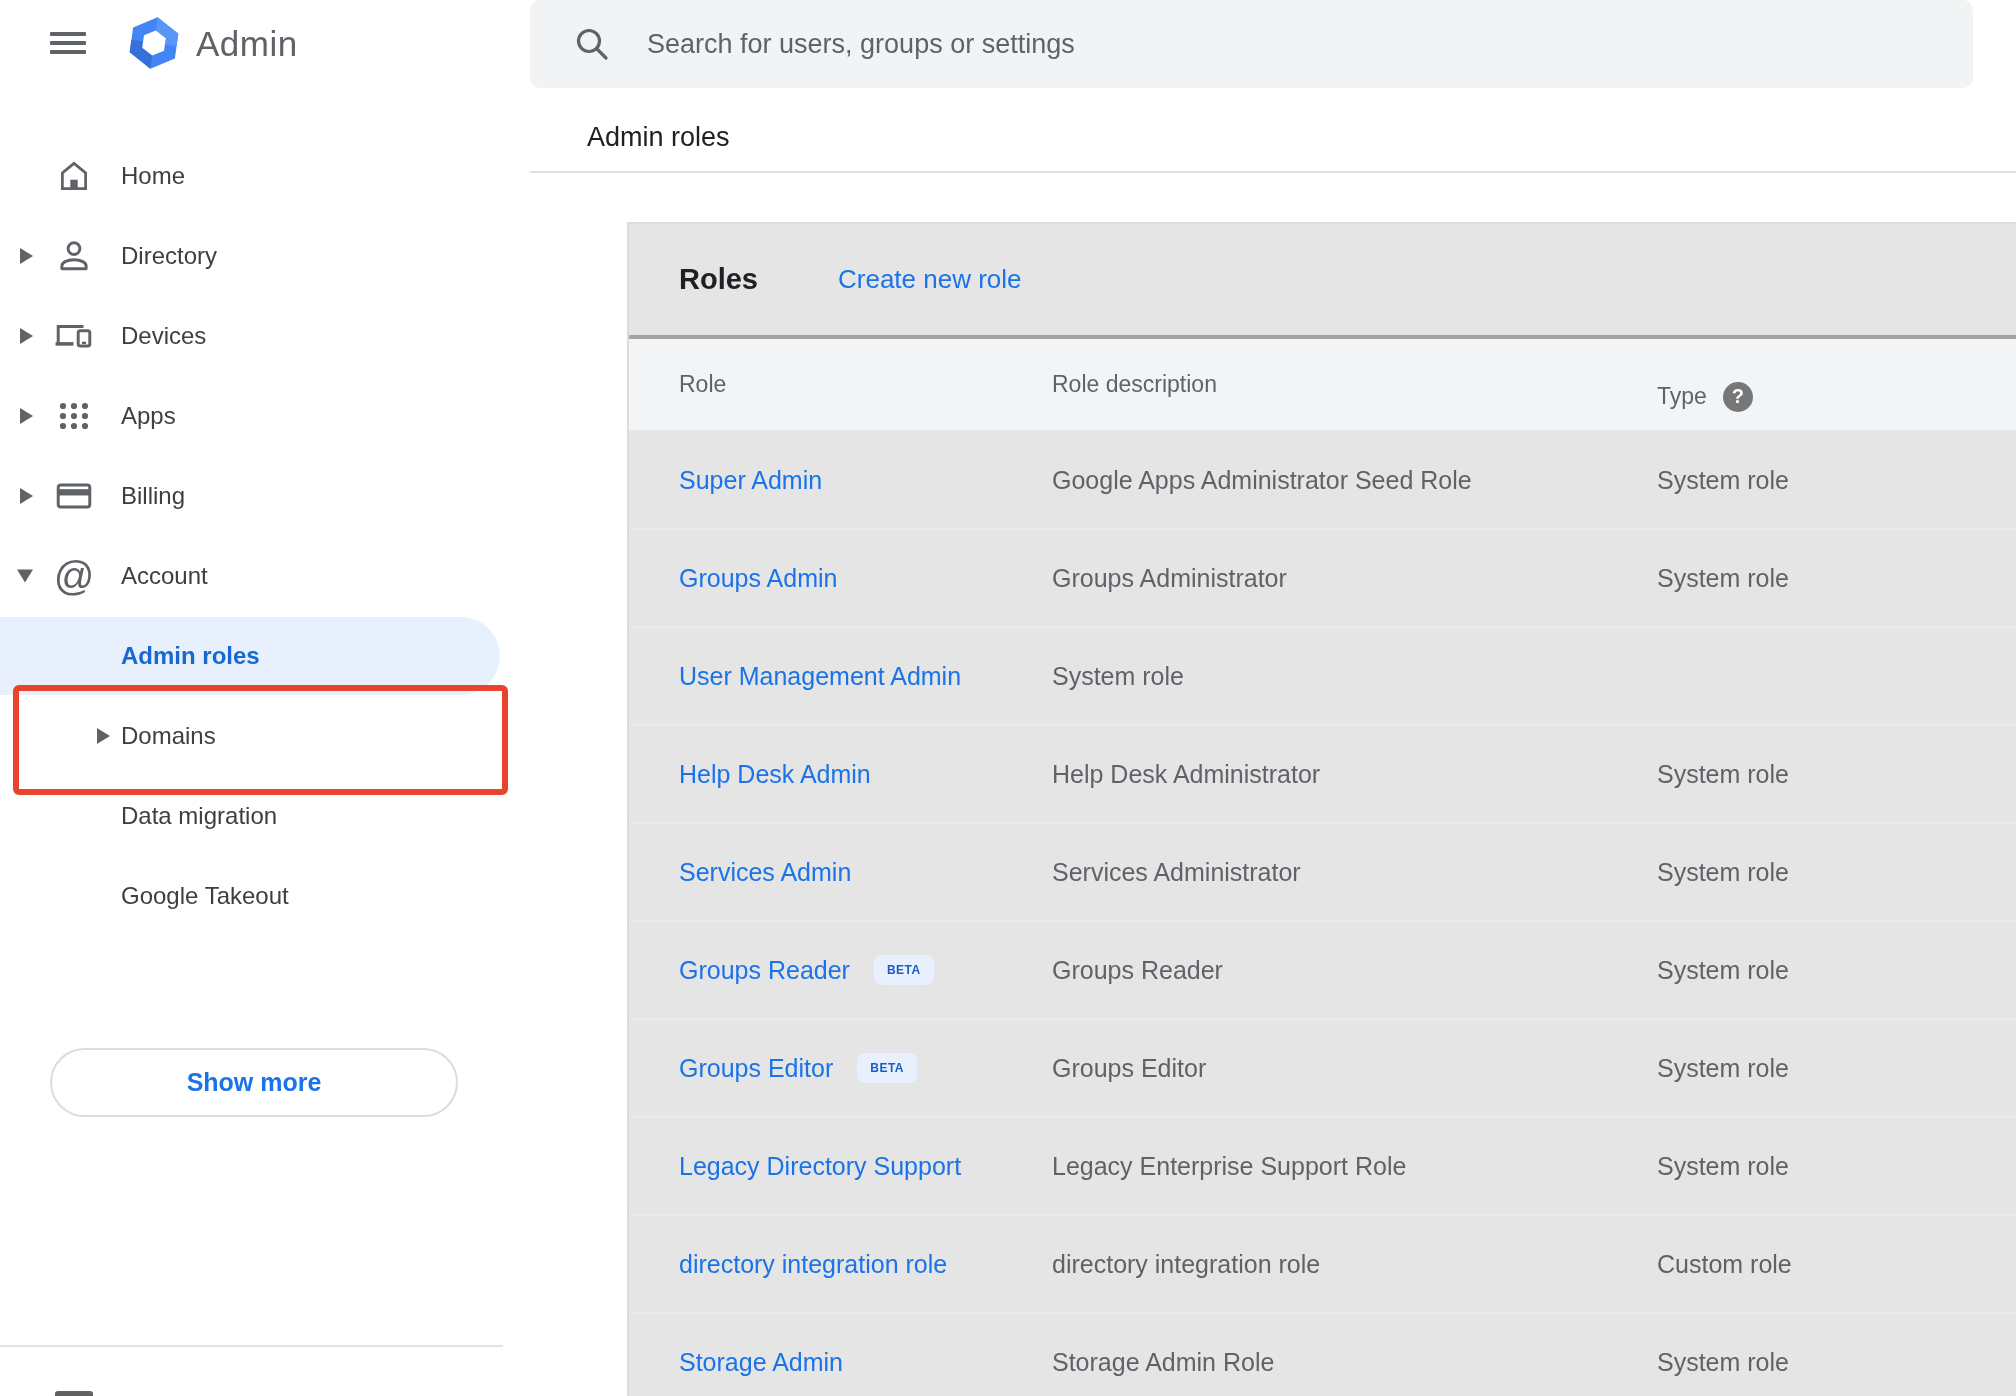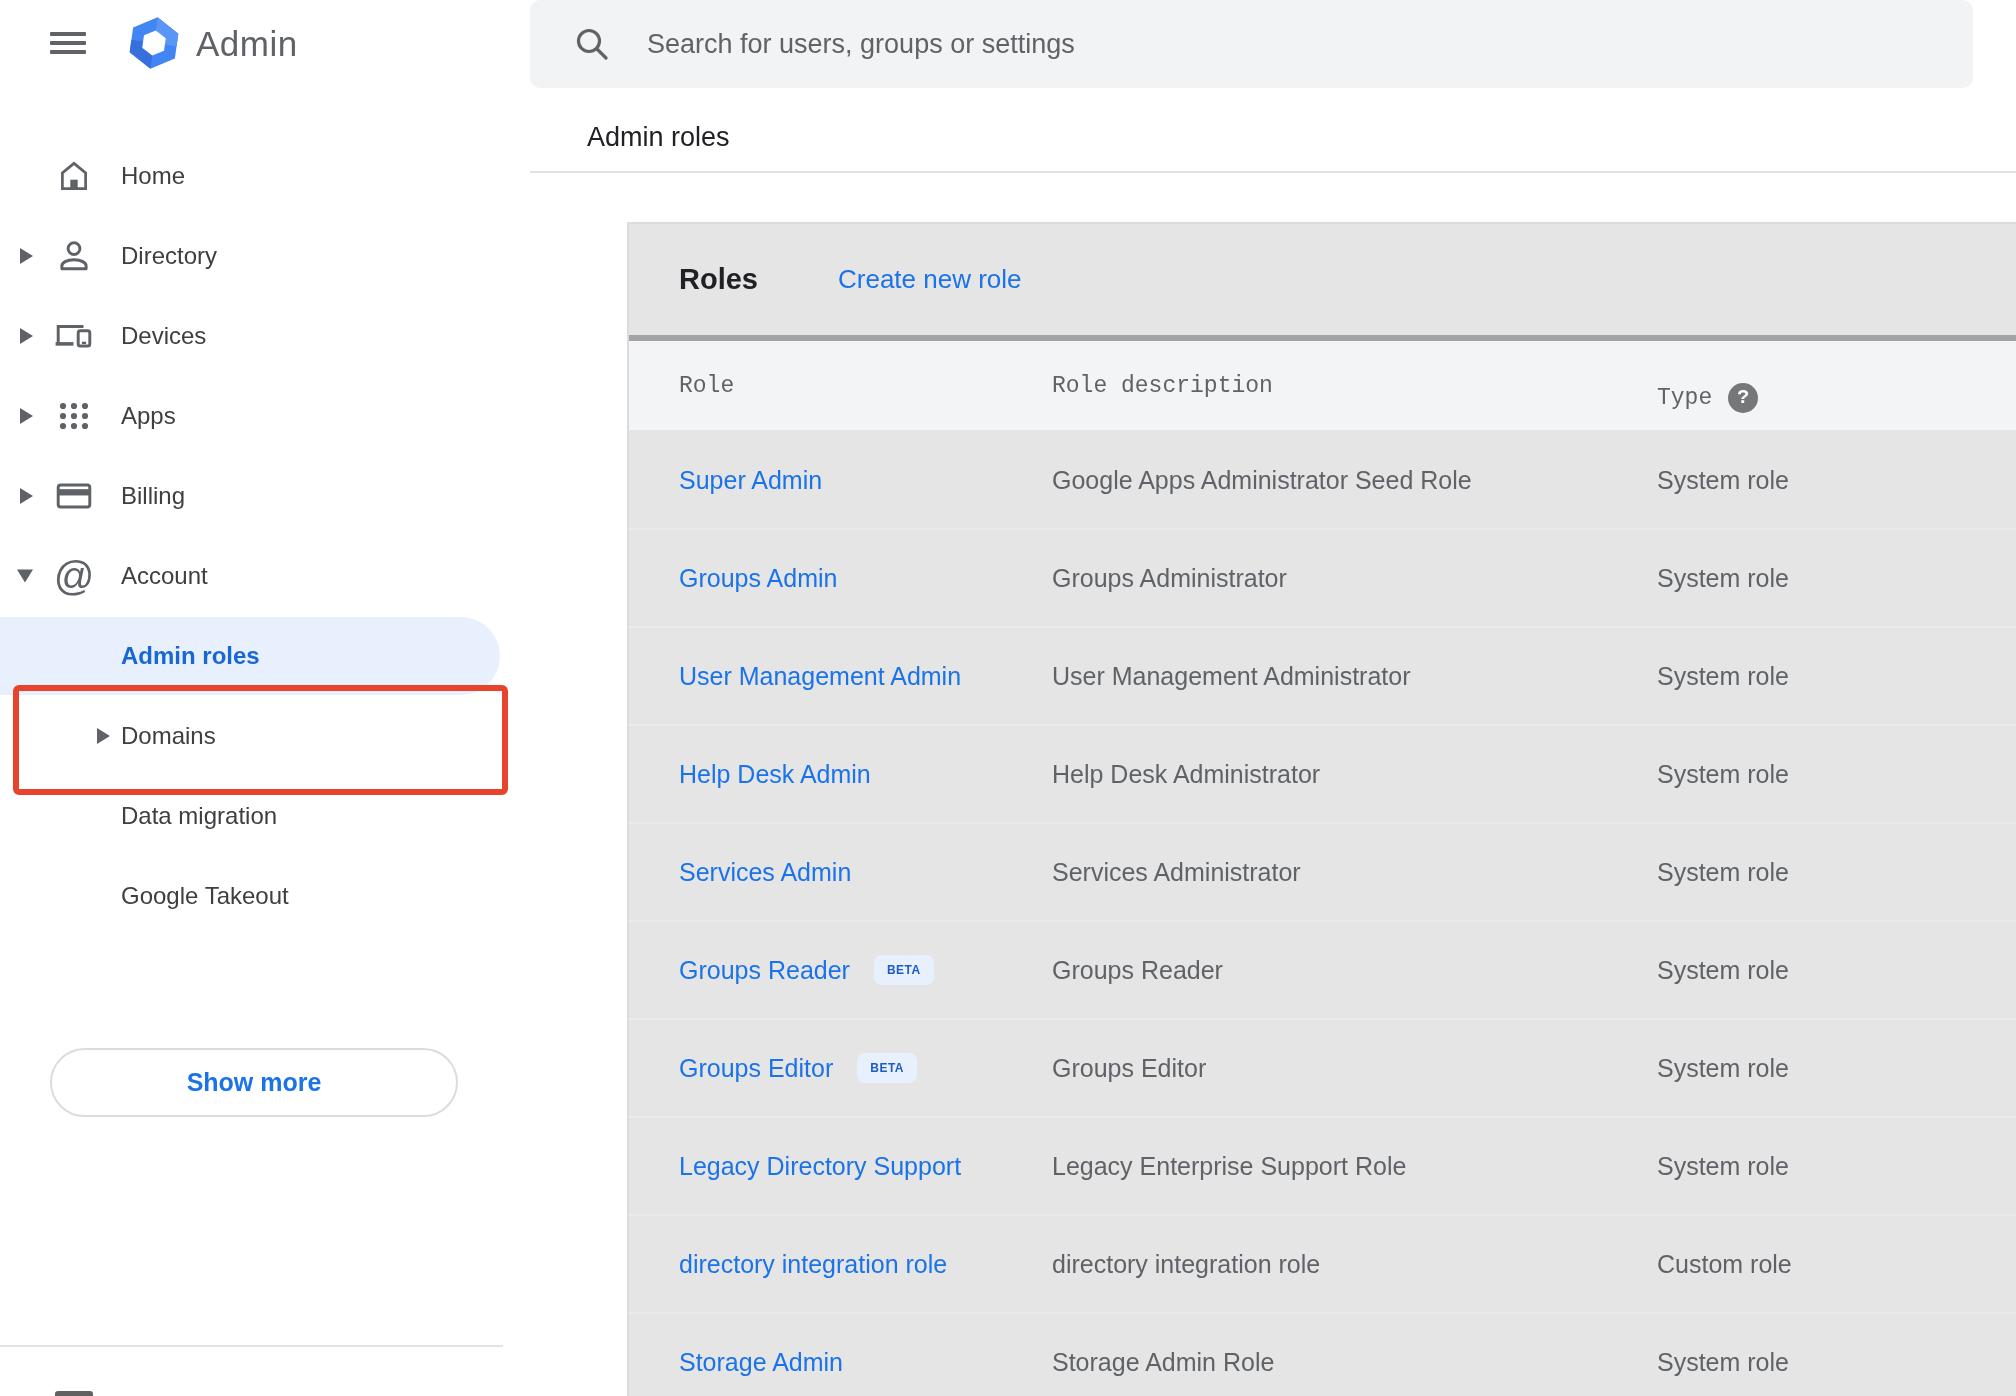--- a/index.html
+++ b/index.html
@@ -62,21 +62,21 @@
   .breadcrumb { position:absolute; left:57px; top:122px; font-size:27px; color:#202124; }
   .main-divider { position:absolute; left:0; top:171px; width:1486px; height:2px; background:#DFE1E5; }
 
   .card { position:absolute; left:97px; top:222px; width:1389px; height:1174px;
           background:#e5e5e5; border-left:2px solid #DADCE0; border-top:2px solid #DADCE0; }
   .card-header { height:111px; display:flex; align-items:center; padding-left:50px; gap:80px; }
   .card-title { font-size:29px; font-weight:700; color:#202124; }
   .create-link { font-size:26px; color:#1A73E8; text-decoration:none; cursor:pointer; }
 
   .grid-cols { display:grid; grid-template-columns:373px 605px 1fr; padding-left:50px; align-items:center; }
-  .thead { height:97px; background:#F3F4F5; border-top:6px solid #a3a3a3; border-bottom:2px solid #E4E6E8;font-family:Liberation Mono, monospace; }
+  .thead { height:97px; background:#F3F4F5; border-top:4px solid #a3a3a3; border-bottom:2px solid #E4E6E8; }
   .th { font-size:23px; color:#5F6368; }
   .type-h { display:flex; align-items:center; gap:16px;margin-top:24px; }
   .help-circle { width:30px; height:30px; border-radius:50%; background:#757779; color:#fff;
                  font-size:20px; font-weight:700; display:flex; align-items:center; justify-content:center;
                  cursor:pointer; }
 
   .trow { height:98px; border-bottom:2px solid #E8EAED; }
   .role-cell { display:flex; align-items:center; }
   .role-link { font-size:25px; color:#1A73E8; text-decoration:none; cursor:pointer; white-space:nowrap; }
   .beta-badge { margin-left:24px; background:#E8F0FE; color:#1A5CC8; font-size:12px; font-weight:700;
@@ -255,21 +255,20 @@
     </div>
     <div class="desc-cell">Groups Administrator</div>
     <div class="type-cell">System role</div>
   </div>
 
   <div class="trow grid-cols">
     <div class="role-cell">
       <a class="role-link">User Management Admin</a>
 
     </div>
-    <div class="desc-cell">User Management Administrator</div>
     <div class="type-cell">System role</div>
   </div>
 
   <div class="trow grid-cols">
     <div class="role-cell">
       <a class="role-link">Help Desk Admin</a>
 
     </div>
     <div class="desc-cell">Help Desk Administrator</div>
     <div class="type-cell">System role</div>

